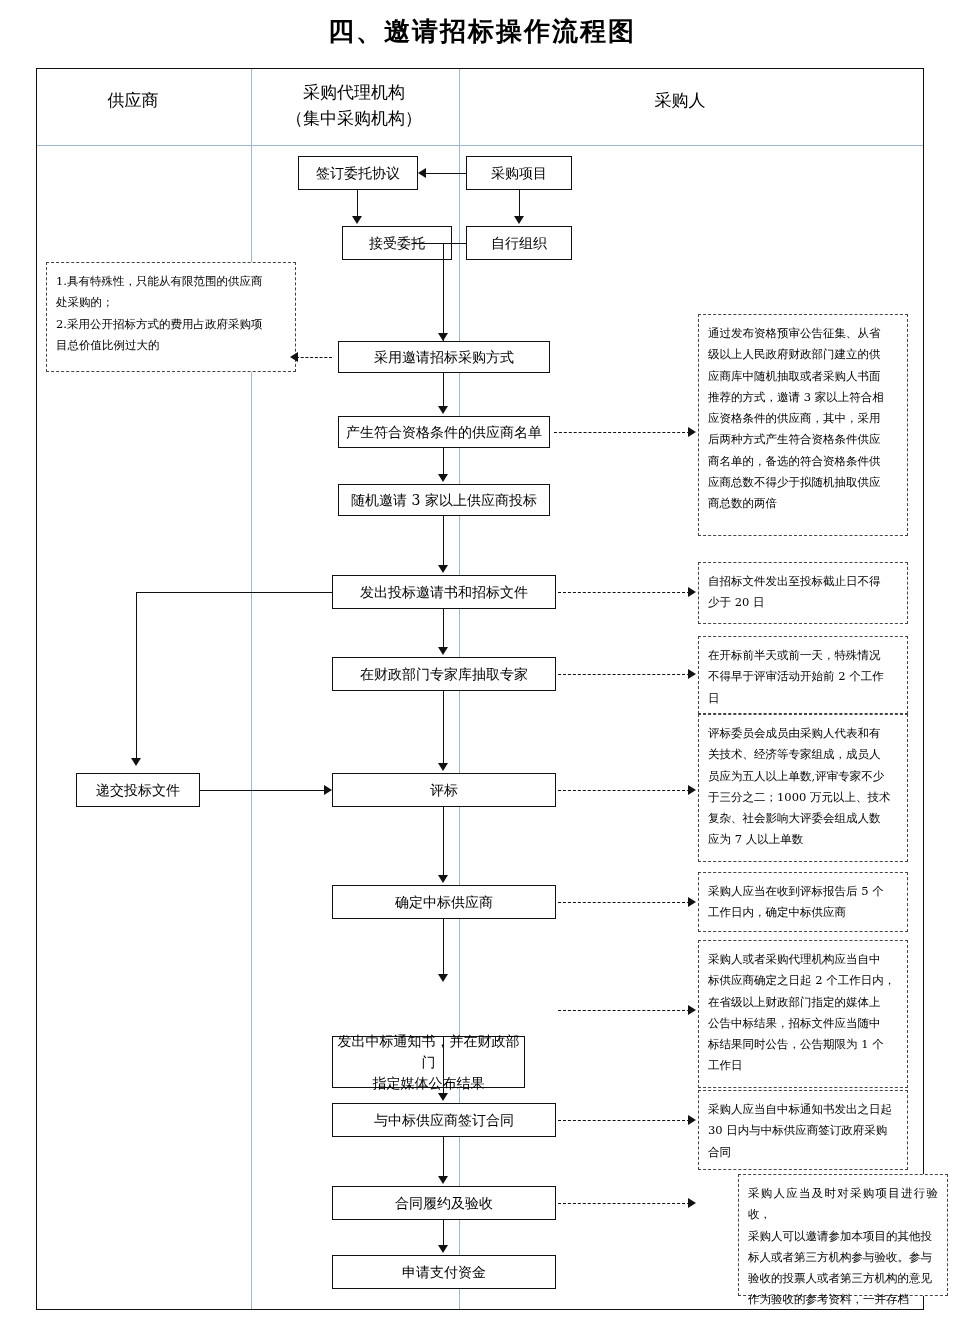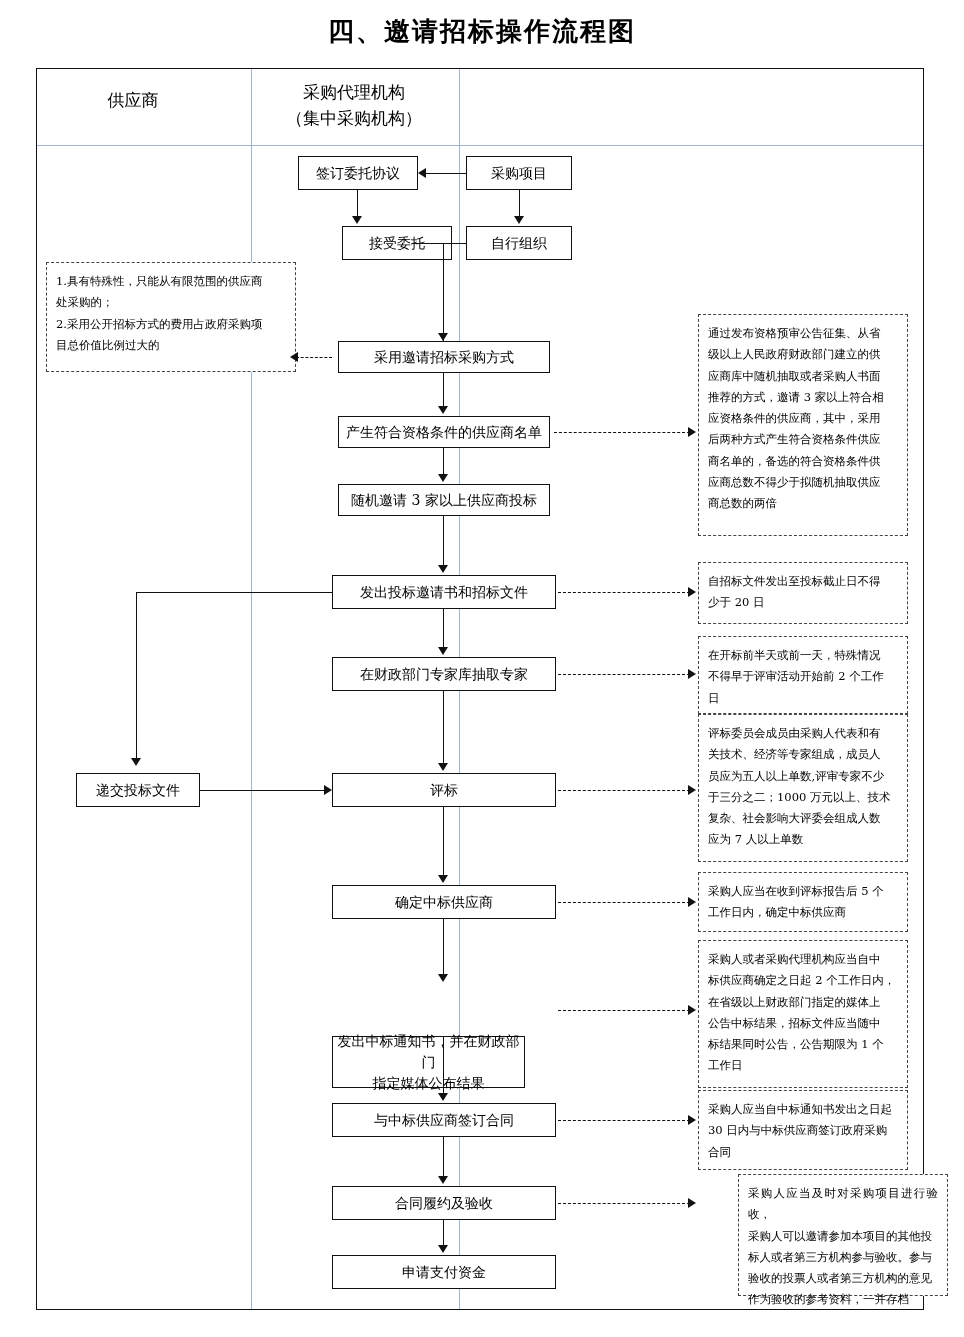--- a/index.html
+++ b/index.html
@@ -33,20 +33,21 @@
 
   <div class="frame">
     <div class="vline" style="left:214px;"></div>
     <div class="vline" style="left:422px;"></div>
     <div class="hline" style="top:76px;"></div>
   </div>
 
   <div class="colhead" style="left:60px;top:88px;width:146px;">供应商</div>
   <div class="colhead" style="left:254px;top:80px;width:200px;white-space:pre-line;">采购代理机构
 （集中采购机构）</div>
+  <div class="colhead" style="left:560px;top:88px;width:240px;">采购人</div>
 
   <div class="node" style="left:298px;top:156px;width:120px;height:34px;">签订委托协议</div>
   <div class="node" style="left:466px;top:156px;width:106px;height:34px;">采购项目</div>
   <div class="node" style="left:302px;top:226px;width:110px;height:34px;margin-left:40px;">接受委托</div>
   <div class="node" style="left:466px;top:226px;width:106px;height:34px;">自行组织</div>
 
   <div class="ln h" style="left:426px;top:173px;width:40px;"></div>
   <div class="arrow left" style="left:418px;top:168px;"></div>
 
   <div class="ln v" style="left:519px;top:190px;height:26px;"></div>

